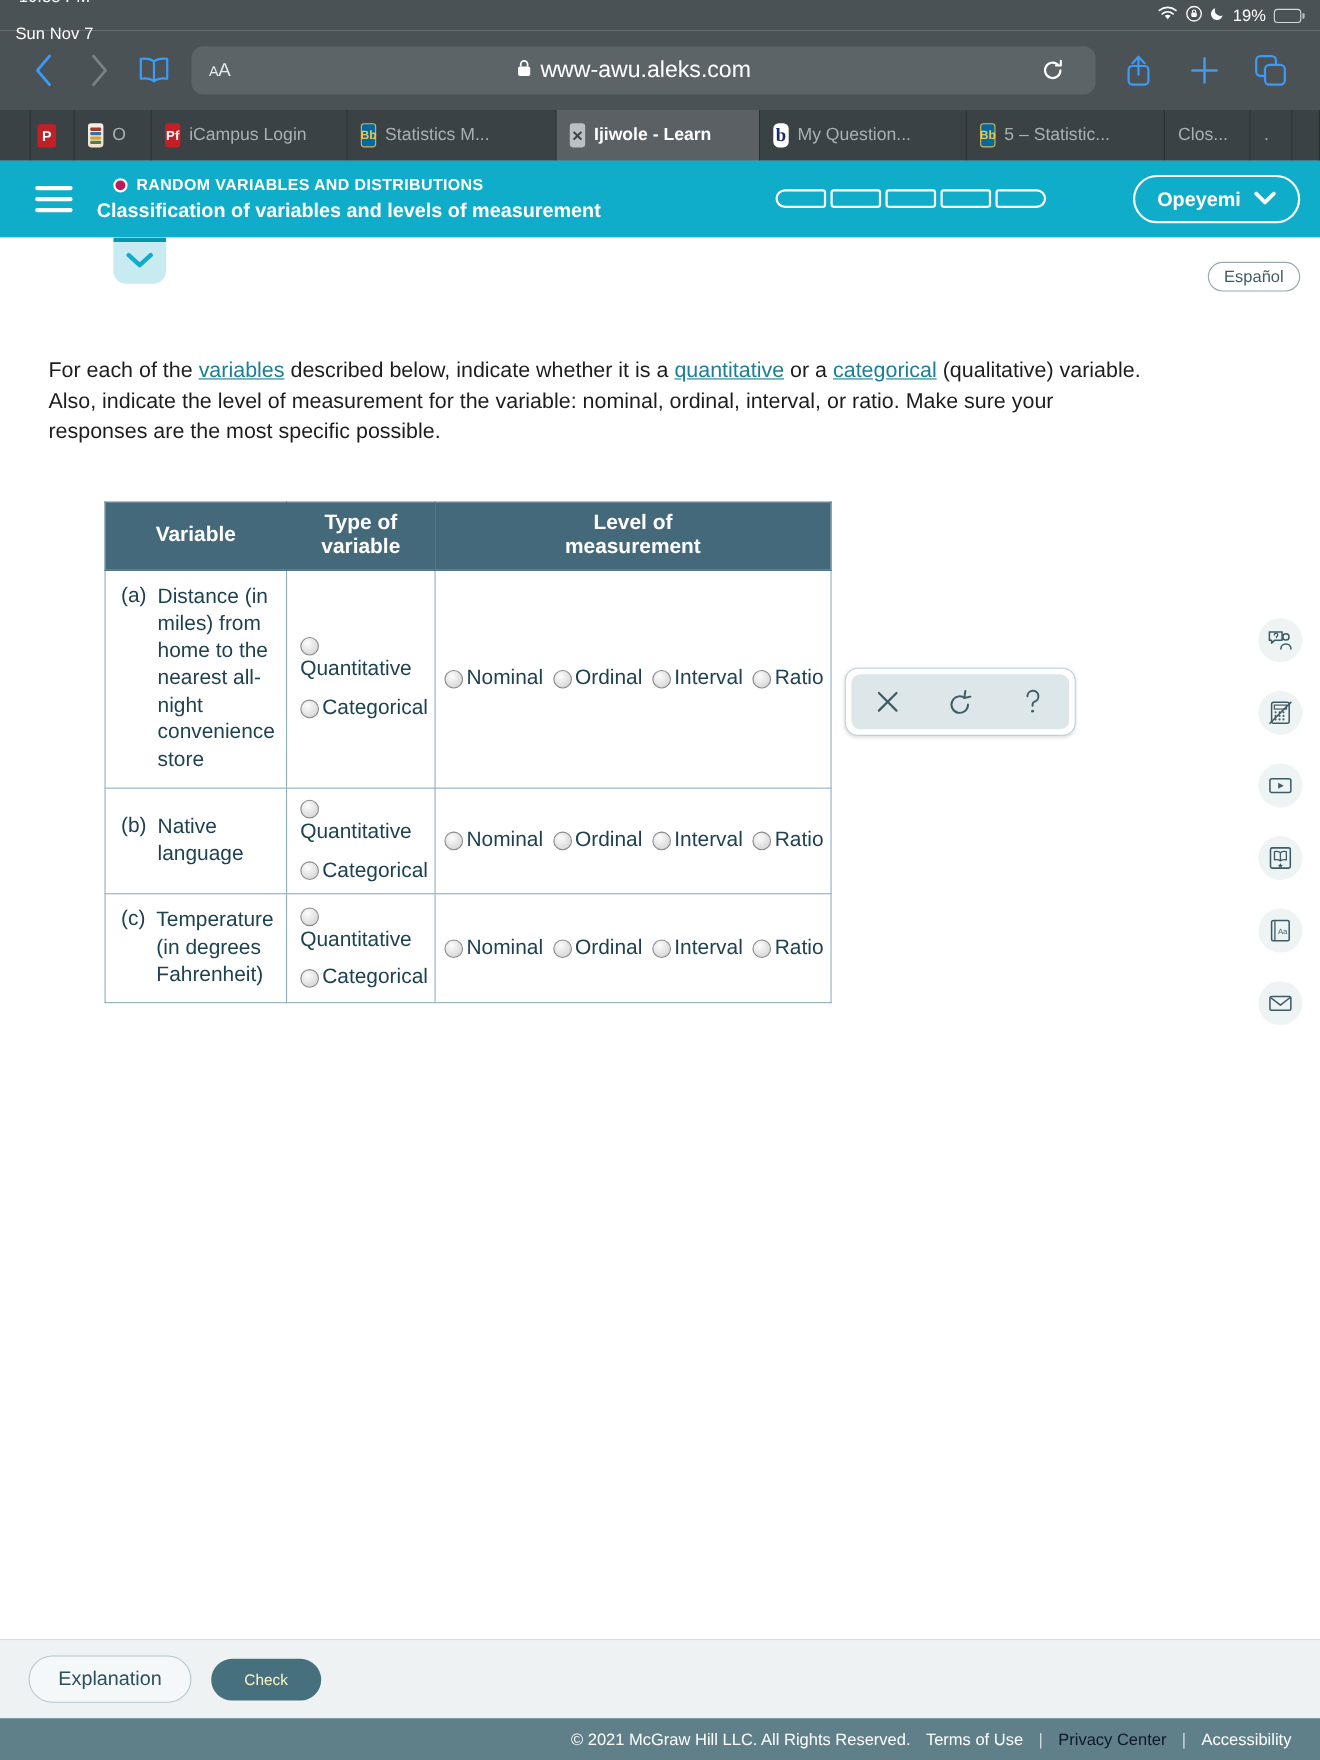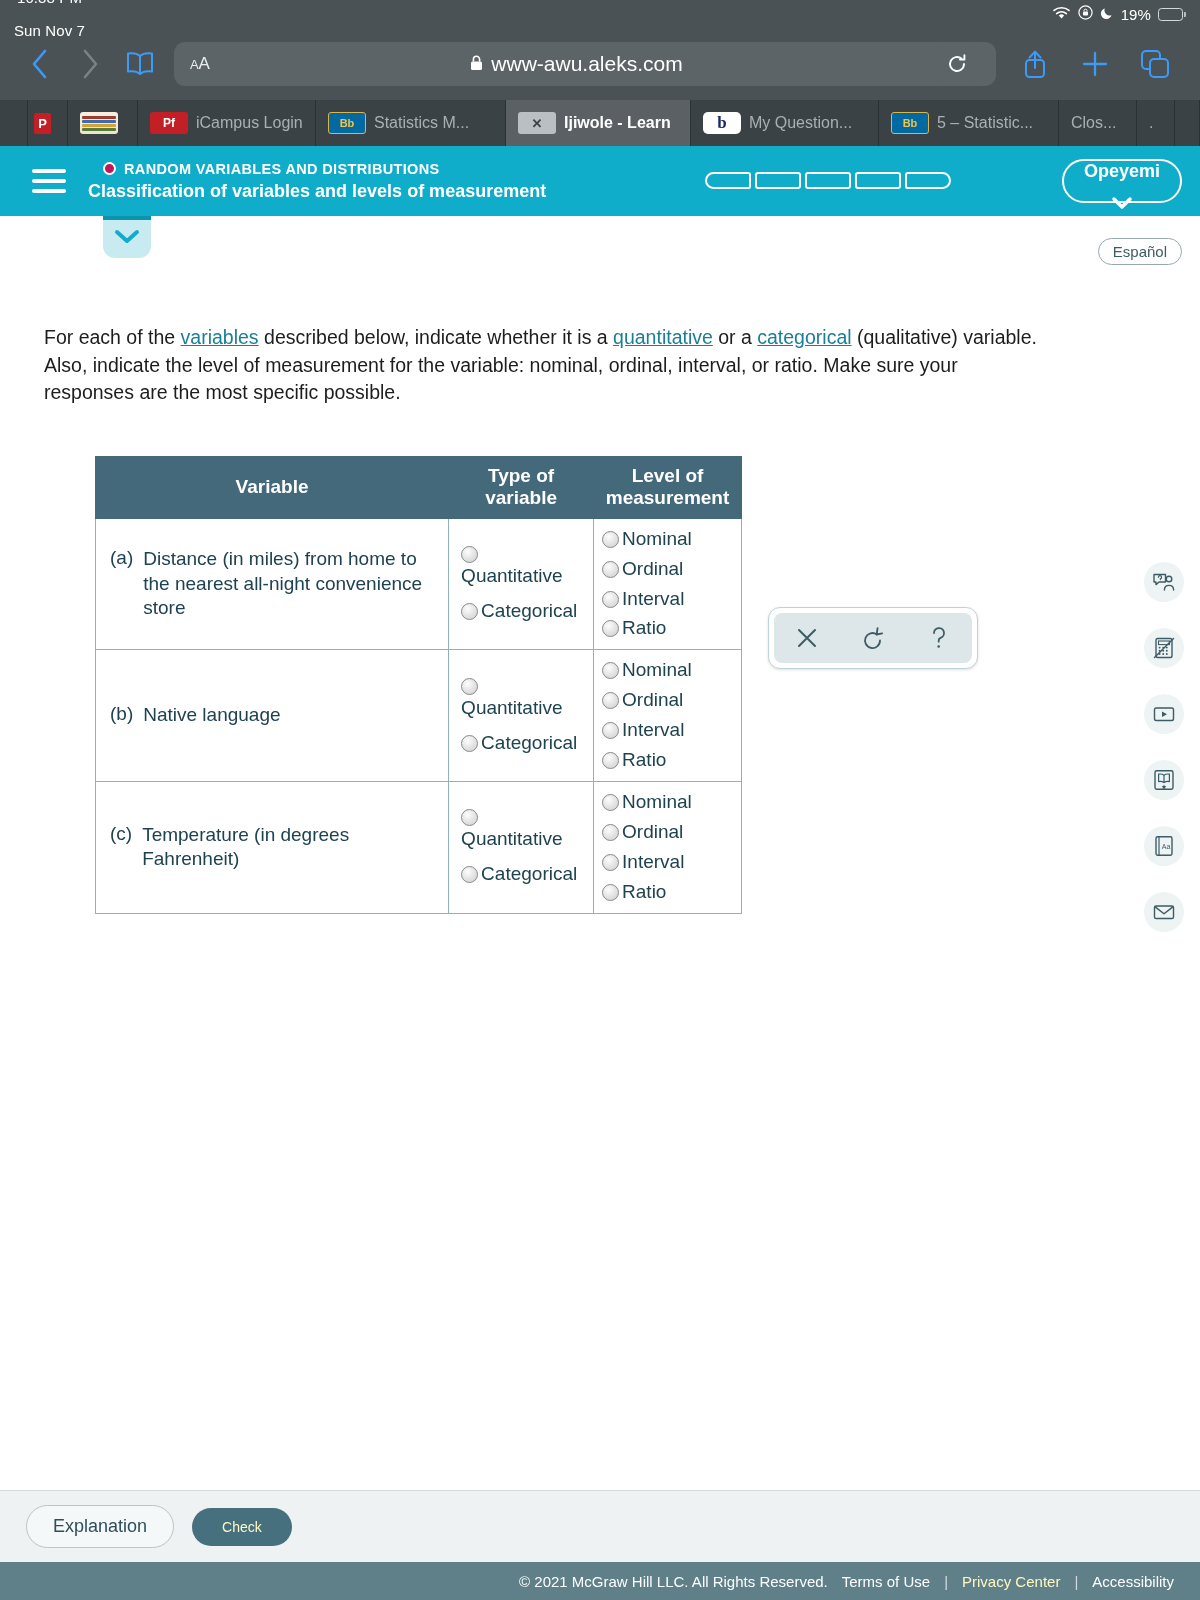--- a/index.html
+++ b/index.html
@@ -63,21 +63,21 @@
   .tabstrip { height: 46px; background: #3b4245; display: flex; align-items: stretch; }
   .tab {
     display: flex; align-items: center; gap: 8px;
     padding: 0 12px; border-right: 1px solid #2b3133;
     color: #a9b0b3; font-size: 16px; white-space: nowrap; overflow: hidden;
     background: #3b4245;
   }
   .tab.active { background: #5a6064; color: #ffffff; font-weight: bold; }
   .tab .favicon { flex: 0 0 auto; display: flex; align-items: center; }
   .fav-box {
-    width: 38px; height: 22px; border-radius: 3px; display: flex;
+    width: 14px; height: 22px; border-radius: 3px; display: flex;
     align-items: center; justify-content: center;
     font-size: 12px; font-weight: bold; color: #fff;
   }
   .fav-pf { background: #c31f26; }
   .fav-bb { background: #0369a1; color: #f3c44a; border: 1px solid #d9b64d; font-size: 11px; }
   .fav-b { background: #ffffff; color: #1b2a6b; border-radius: 5px; font-family: "Liberation Serif", serif; font-size: 17px; }
   .fav-x { background: #b9bfc2; color: #3b4245; border-radius: 3px; font-size: 13px; }
   .fav-books {
     background: linear-gradient(#f6efe2,#efe3cf);
     position: relative; overflow: hidden;
@@ -104,21 +104,21 @@
   }
   .lesson-text { color: #ffffff; font-size: 18px; font-weight: bold; margin-top: 4px; }
   .progress-pills { position: absolute; left: 705px; top: 26px; display: flex; gap: 4px; }
   .pill { width: 46px; height: 17px; border: 2px solid #ffffff; border-radius: 3px; }
   .pill.first { border-radius: 9px 3px 3px 9px; }
   .pill.last { border-radius: 3px 9px 9px 3px; }
   .user-chip {
     position: absolute; right: 18px; top: 13px;
     border: 2px solid #ffffff; border-radius: 24px; height: 44px;
     display: flex; align-items: center; gap: 12px; padding: 0 20px;
-    color: #ffffff; font-size: 18px; font-weight: bold; flex-direction: column;
+    color: #ffffff; font-size: 18px; font-weight: bold;
   }
 
   
   .page { position: relative; background: #ffffff; height: 1226px; }
   .collapse-tab {
     position: absolute; left: 103px; top: 0; width: 48px; height: 42px;
     background: #c8ebf2; border-radius: 0 0 12px 12px;
     display: flex; align-items: center; justify-content: center;
     border-top: 4px solid #0d93ab;
   }
@@ -157,21 +157,21 @@
   .var-text { line-height: 1.30; }
   .cell-type { padding: 10px 6px 10px 12px; }
   .cell-level { padding: 10px 6px 10px 8px; }
 
   .radio {
     display: inline-block; width: 17px; height: 17px; border-radius: 50%;
     border: 1.4px solid #8a8a8a;
     background: radial-gradient(circle at 38% 32%, #fdfdfd 0%, #e2e2e2 55%, #cfcfcf 100%);
     vertical-align: -3px; flex: 0 0 auto;
   }
-  .opt-stack { display: flex; flex-direction: column; gap: 9px; }
+  .opt-stack { display: flex; flex-direction: row; gap: 9px; }
   .opt { display: flex; align-items: center; gap: 3px; font-size: 19px; line-height: 1.1; }
   .opt.quant { flex-direction: column; align-items: flex-start; gap: 2px; }
   .opt.quant .radio { margin-bottom: 1px; }
   .type-stack { display: flex; flex-direction: column; gap: 14px; }
 
   
   .palette {
     position: absolute; left: 768px; top: 391px; width: 210px; height: 62px;
     background: #ffffff; border: 1px solid #bcd2d9; border-radius: 12px;
     box-shadow: 0 1px 3px rgba(0,0,0,.12); padding: 5px;
@@ -634,18 +634,18 @@
 
   <div class="actionbar">
     <button class="btn-expl">Explanation</button>
     <button class="btn-check">Check</button>
   </div>
 
   <div class="copyright">
     <span>© 2021 McGraw Hill LLC. All Rights Reserved.</span>
     <a class="seg" style="color:#fff;text-decoration:none" href="#">Terms of Use</a>
     <span class="bar">|</span>
-    <a class="seg" style="color:#fef9c3;text-decoration:none" href="#">Privacy Center</a>
+    <a class="seg" style="color:#0f172a;text-decoration:none" href="#">Privacy Center</a>
     <span class="bar">|</span>
     <a class="seg" style="color:#fff;text-decoration:none" href="#">Accessibility</a>
   </div>
 
 </div>
 
 </body></html>

